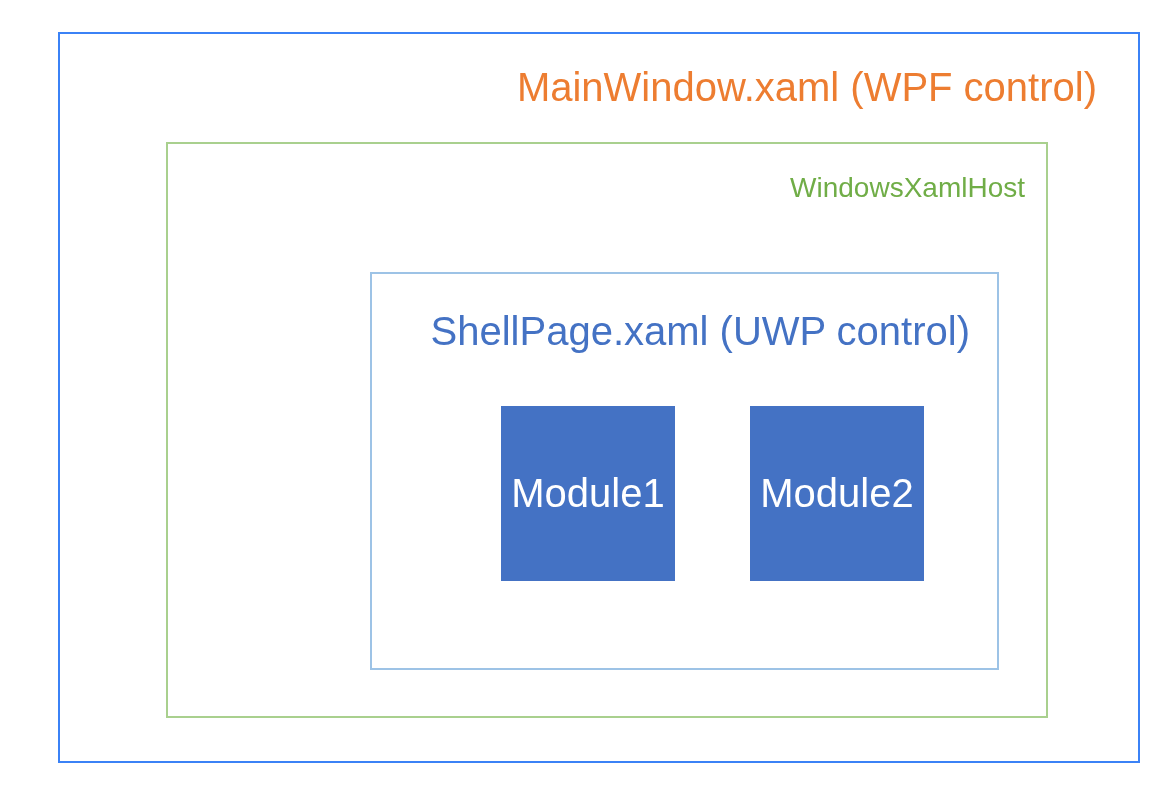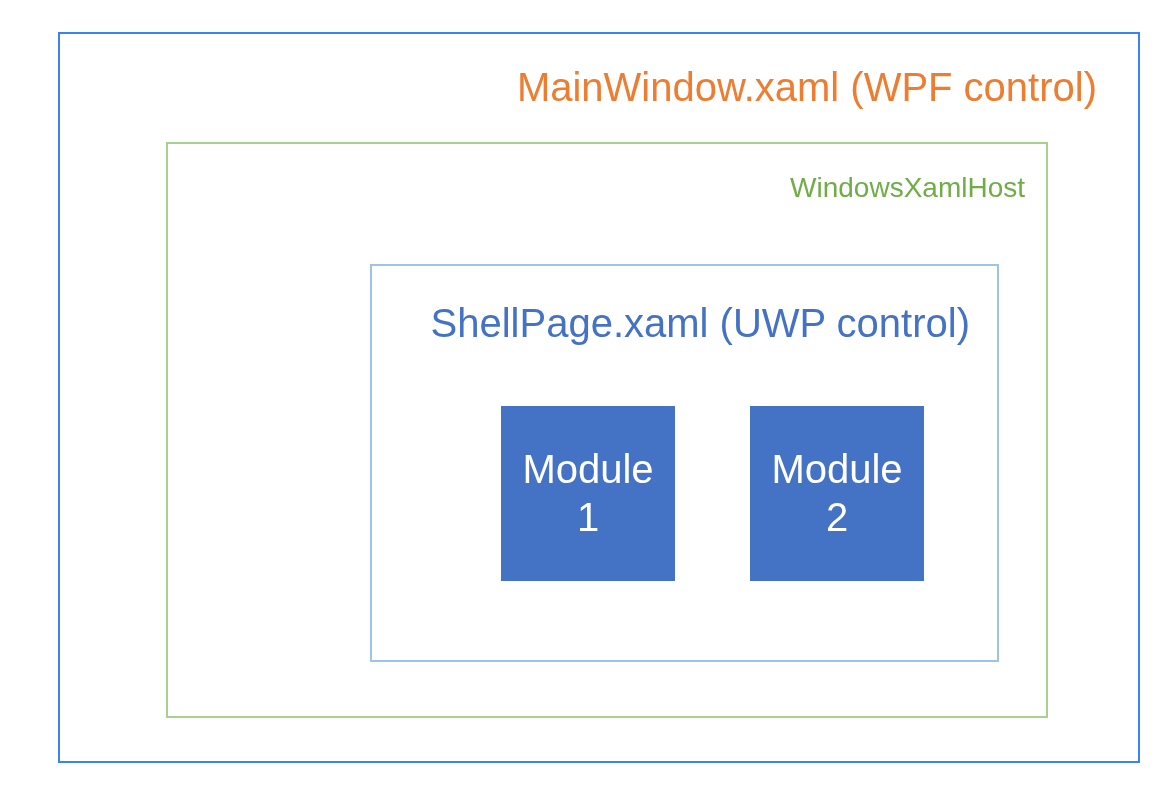--- a/index.html
+++ b/index.html
@@ -67,21 +67,21 @@
     left: 8px;
     top: 28px;
     width: 849px;
     font-size: 28px;
     color: #70AD47;
   }
 
   
   #inner-box {
     left: 370px;
-    top: 264px;
+    top: 272px;
     width: 629px;
     height: 398px;
     border: 2px solid #9DC3E6;
   }
   #inner-title {
     left: 0px;
     top: 34px;
     width: 598px;
     font-size: 40px;
     color: #4472C4;
@@ -90,21 +90,21 @@
   
   .module {
     position: absolute;
     box-sizing: border-box;
     background: #4472C4;
     color: #ffffff;
     font-size: 40px;
     line-height: 1.18;
     text-align: center;
     display: flex;
-    flex-direction: column;
+    flex-direction: row;
     align-items: center;
     justify-content: center;
     width: 174px;
     height: 175px;
   }
   .module .mod-line {
     display: block;
   }
   #module-1 {
     left: 501px;

